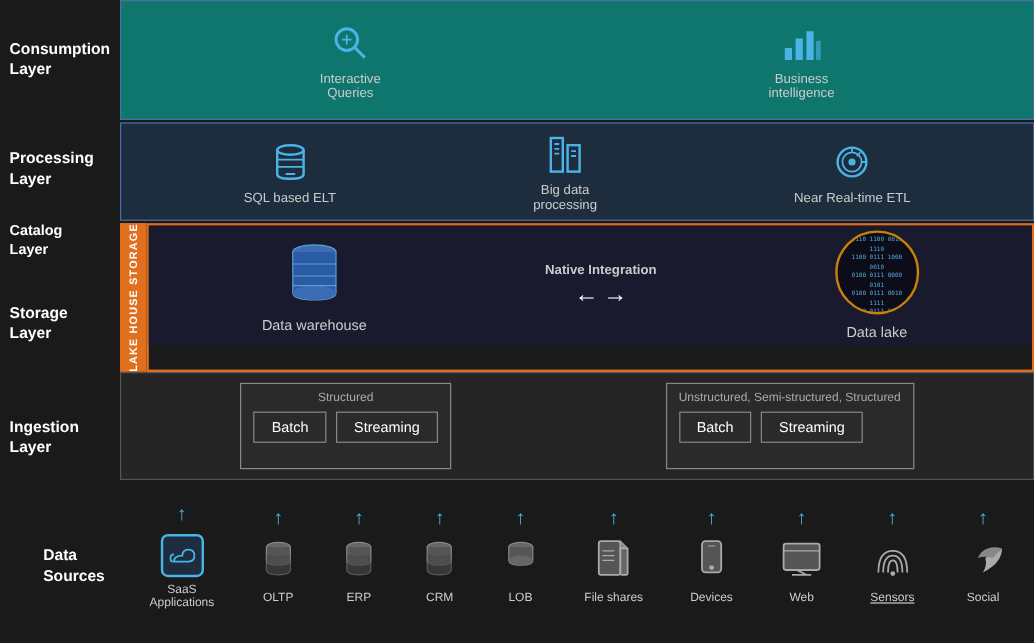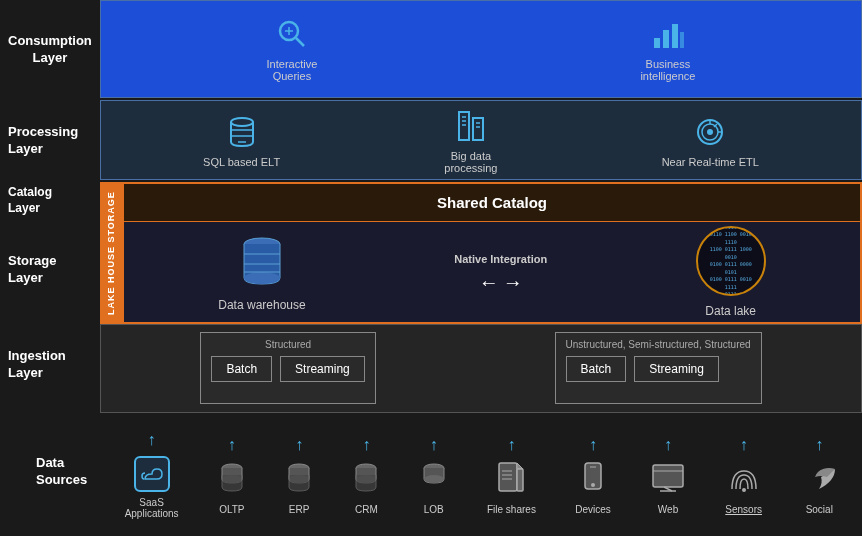--- a/index.html
+++ b/index.html
@@ -32,38 +32,38 @@
       display: flex;
       align-items: center;
       justify-content: flex-start;
       padding-left: 8px;
       font-size: 13px;
       font-weight: bold;
       color: #ffffff;
       line-height: 1.3;
     }
 
-    .label-consumption { height: 100px; text-align: center; }
+    .label-consumption { height: 100px; }
     .label-processing { height: 82px; }
     .label-ingestion { height: 90px; }
     .label-datasources { height: 124px; margin-left: 28px; }
 
     
     .content-col {
       flex: 1;
       display: flex;
       flex-direction: column;
       position: relative;
     }
 
     
     .consumption-layer {
       height: 100px;
       border: 1px solid #4a6fa5;
-      background: #1d4ed8;
+      background: #0f766e;
       display: flex;
       align-items: center;
       justify-content: space-around;
       padding: 0 4px;
       margin-bottom: 2px;
     }
 
     
     .processing-layer {
       height: 82px;
@@ -343,23 +343,20 @@
         <span>Near Real-time ETL</span>
       </div>
     </div>
 
     <div class="lh-section">
       <div class="lh-left-label">
         <span>LAKE HOUSE STORAGE</span>
       </div>
       <div class="lh-content">
 
-        <div class="catalog-layer">
-          <span class="catalog-title">Shared Catalog</span>
-        </div>
 
         <div class="storage-layer">
 
           <div class="storage-item">
             <div style="position:relative; width:54px; height:58px;">
               <svg width="54" height="58" viewBox="0 0 54 58">
                 <ellipse cx="27" cy="12" rx="18" ry="6" fill="#3a6db5" stroke="#5a9fd4" stroke-width="1"></ellipse>
                 <path d="M9 12 L9 46 Q9 52 27 52 Q45 52 45 46 L45 12" fill="#2a5ba5" stroke="#5a9fd4" stroke-width="1"></path>
                 <ellipse cx="27" cy="46" rx="18" ry="6" fill="#3a6db5"></ellipse>
                 <line x1="9" y1="22" x2="45" y2="22" stroke="#5a9fd4" stroke-width="1"></line>

